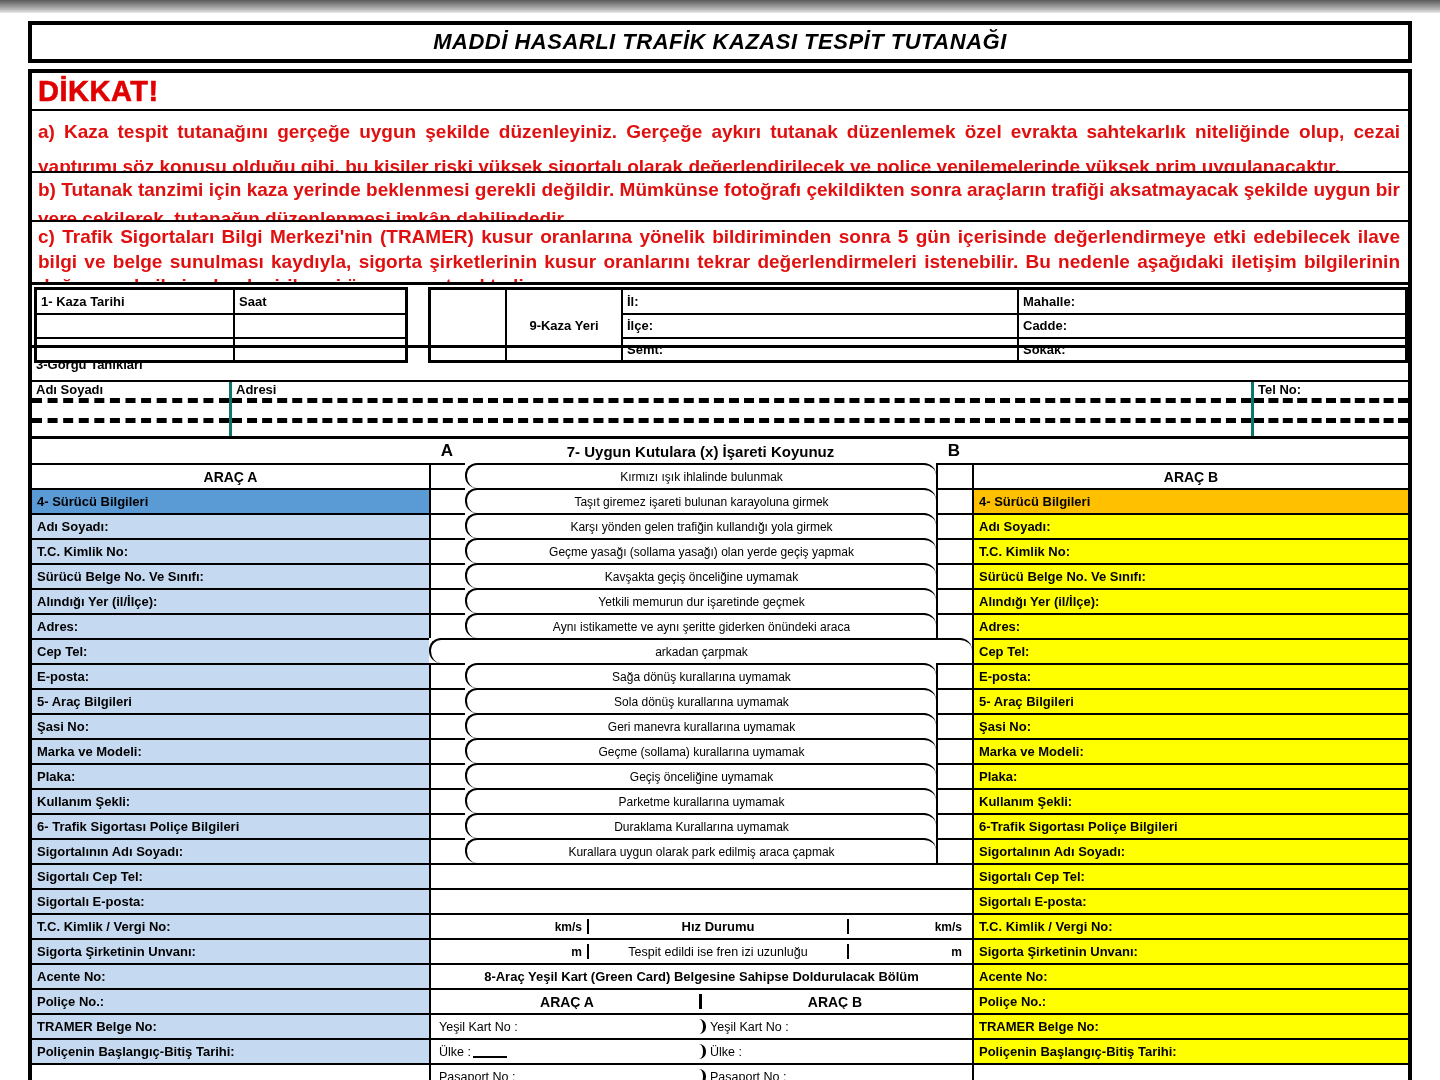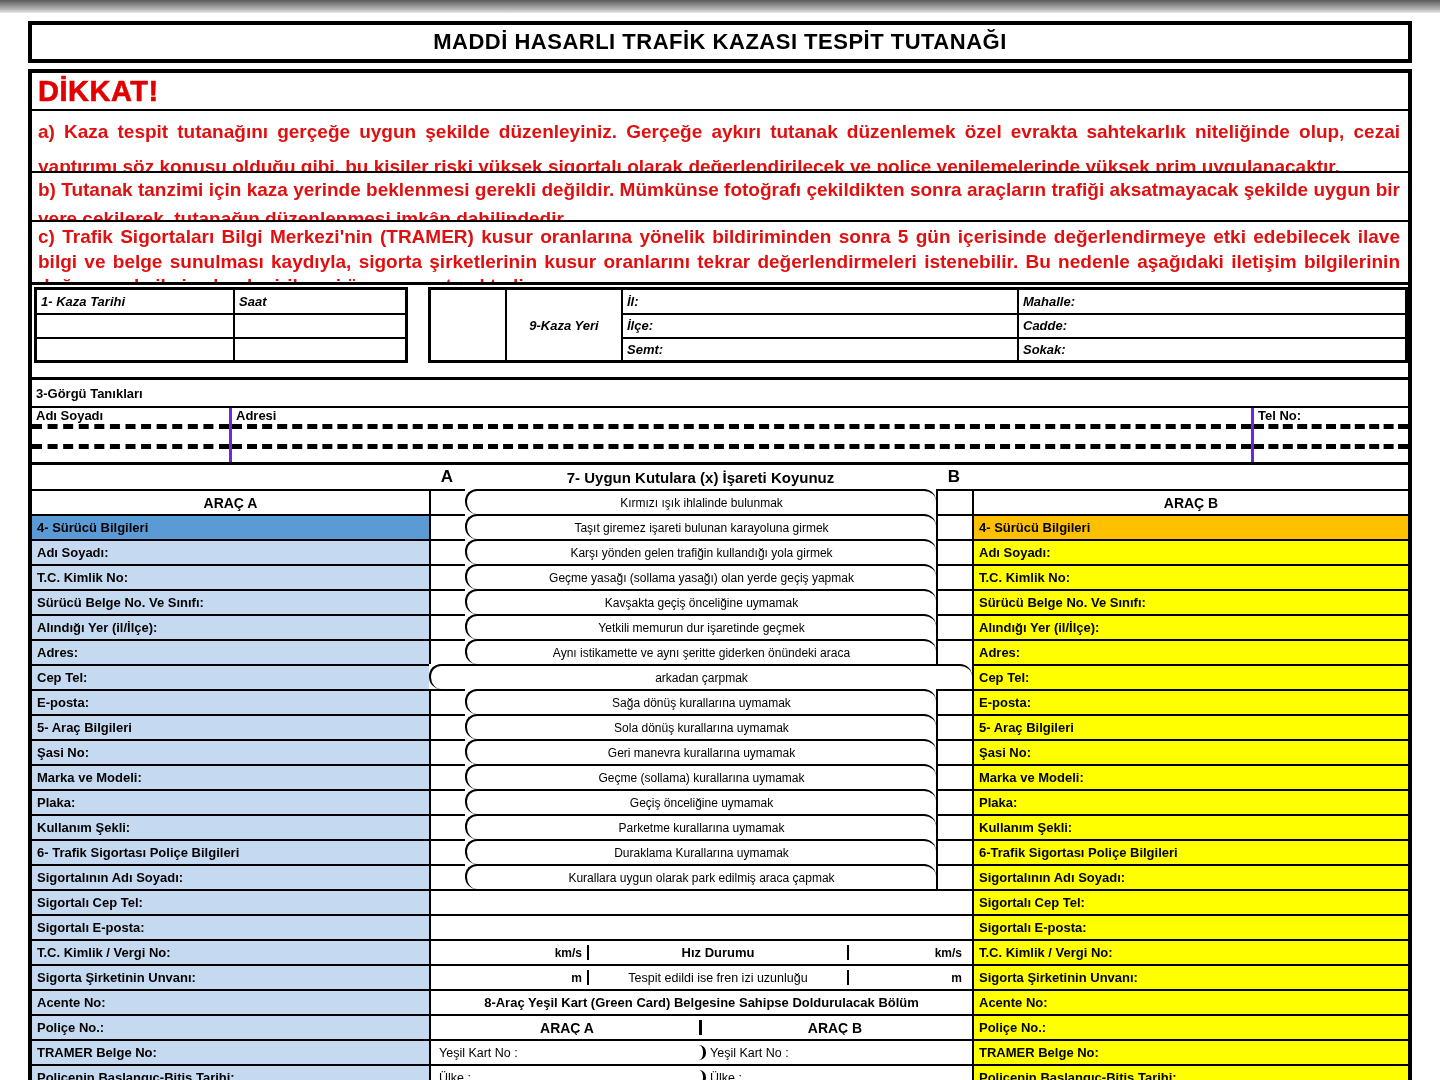--- a/index.html
+++ b/index.html
@@ -1,44 +1,44 @@
 <!DOCTYPE html>
 <html><head>
 <meta charset="utf-8">
 <style>
   html,body{margin:0;padding:0;background:#fff;}
   body{width:1440px;height:1080px;overflow:hidden;font-family:"Liberation Sans",sans-serif;color:#000;}
   .top-strip{width:1440px;height:13px;background:linear-gradient(#5a5a5a,#b5b5b5 70%,#e8e8e8);}
   .doc{position:absolute;left:28px;top:21px;width:1384px;}
   
-  .title-box{border:4px solid #000;height:34px;display:flex;align-items:center;justify-content:center;background:#fff;}
+  .title-box{border:4px solid #000;height:34px;display:flex;align-items:center;justify-content:center;background:#fff;font-style:italic;}
   .title-box span{font-size:22px;font-weight:bold;letter-spacing:.5px;}
   .main-box{margin-top:6px;border:4px solid #000;border-bottom:none;background:#fff;}
   
   .dikkat{height:36px;border-bottom:2px solid #000;display:flex;align-items:center;padding-left:6px;}
   .dikkat span{color:#e00000;font-size:29px;font-weight:bold;letter-spacing:.5px;-webkit-text-stroke:.6px #e00000;}
   .warn{color:#e01010;font-weight:bold;font-size:19px;text-align:justify;padding:3px 8px 0 6px;overflow:hidden;border-bottom:2px solid #000;}
   .warn.wa{height:57px;line-height:1.85;}
   .warn.wb{height:44px;line-height:1.5;}
   .warn.wc{height:57px;line-height:1.3;border-bottom:3px solid #000;}
   
-  .row1{position:relative;height:92px;font-style:italic;}
+  .row1{position:relative;height:60px;}
   .date-tbl{position:absolute;left:2px;top:2px;width:368px;height:70px;border:3px solid #000;display:grid;grid-template-columns:196px 1fr;grid-template-rows:1fr 1fr 1fr;}
   .place-tbl{position:absolute;left:396px;right:0;top:2px;height:70px;border:3px solid #000;display:grid;grid-template-columns:74px 116px 396px 1fr;grid-template-rows:1fr 1fr 1fr;}
   .t-cell{font-size:13px;font-weight:bold;display:flex;align-items:center;padding-left:4px;overflow:hidden;}
   .bl{border-left:2px solid #000;}
   .bt{border-top:2px solid #000;}
   .span3{grid-row:1/4;}
   .ctr{justify-content:center;padding-left:0;}
   
   .wit-box{border-top:3px solid #000;border-bottom:3px solid #000;}
-  .wit-label{height:26px;display:flex;align-items:center;padding-left:4px;font-size:13px;font-weight:bold;}
+  .wit-label{height:32px;display:flex;align-items:center;padding-left:4px;font-size:13px;font-weight:bold;}
   .wit-tbl{border-top:2px solid #000;display:grid;grid-template-columns:200px 1022px 1fr;}
   .wcol{overflow:hidden;}
-  .wcol.mid,.wcol.lft{border-right:3px solid #6d28d9;}
+  .wcol.mid,.wcol.lft{border-right:3px solid #0f766e;}
   .wr{height:16px;display:flex;align-items:flex-start;padding-left:4px;font-size:13px;font-weight:bold;overflow:hidden;}
   .dash{border-bottom:5px dashed #000;}
   .wr.e1{height:15px;}.wr.e2{height:13px;}
   
   .s7{height:24px;display:grid;grid-template-columns:397px 36px 471px 36px 1fr;align-items:center;}
   .s7 .ab{font-size:17px;font-weight:bold;text-align:center;}
   .s7 .tt{font-size:15px;font-weight:bold;text-align:center;}
   
   .grid{display:grid;grid-template-columns:397px 36px 471px 36px 1fr;grid-auto-rows:25px;}
   .c{border-left:2px solid #000;border-top:2px solid #000;display:flex;align-items:center;overflow:hidden;background:#fff;}

